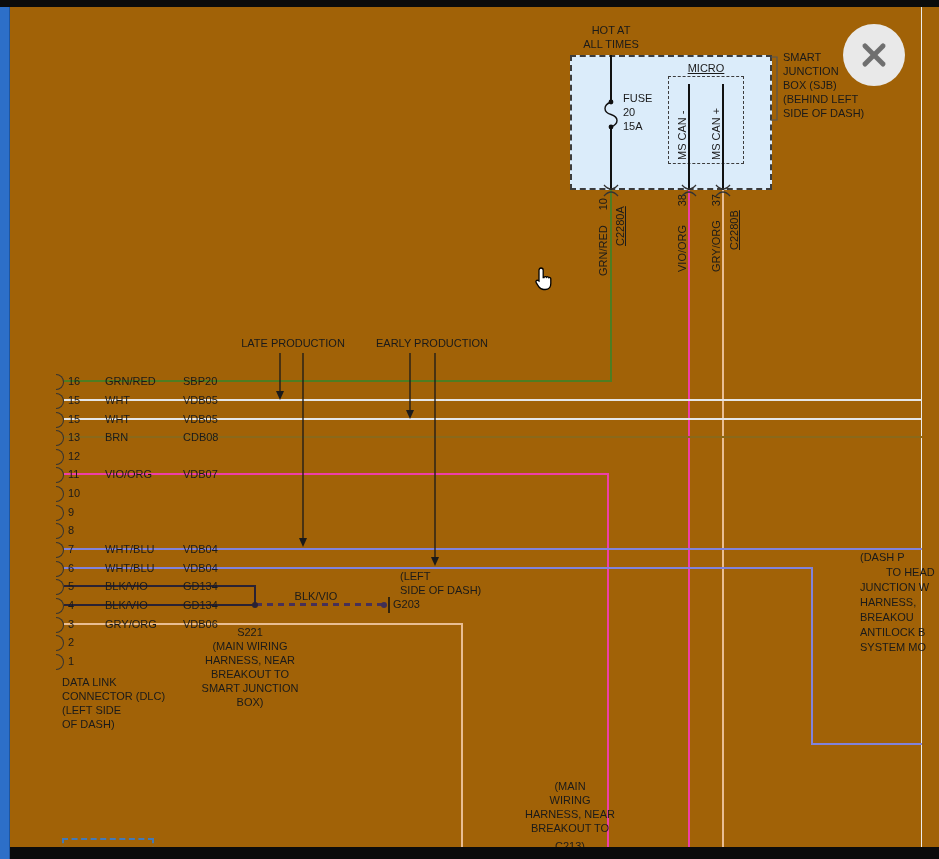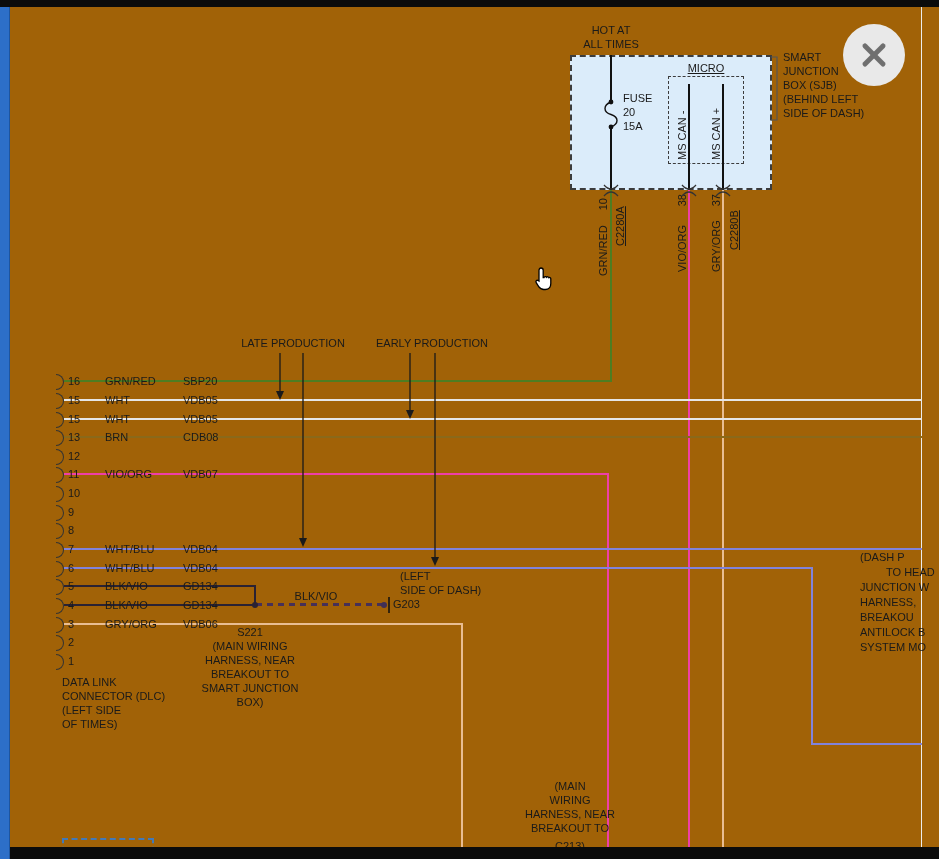--- a/index.html
+++ b/index.html
@@ -215,21 +215,21 @@
   <div class="pin-row" style="top:653px;">
       <i class="pin-arc"></i>
       <span class="pin-num">1</span>
       <span class="pin-color"></span>
       <span class="pin-circuit"></span>
     </div>
 
   <div class="lbl" style="left:62px;top:676px;">DATA LINK</div>
   <div class="lbl" style="left:62px;top:690px;">CONNECTOR (DLC)</div>
   <div class="lbl" style="left:62px;top:704px;">(LEFT SIDE</div>
-  <div class="lbl" style="left:62px;top:718px;">OF TIMES)</div>
+  <div class="lbl" style="left:62px;top:718px;">OF DASH)</div>
 
   <div class="lbl ctr" style="left:281px;top:590px;width:70px;">BLK/VIO</div>
   <div class="lbl" style="left:400px;top:570px;">(LEFT</div>
   <div class="lbl" style="left:400px;top:584px;">SIDE OF DASH)</div>
   <div class="lbl" style="left:393px;top:598px;">G203</div>
   <div class="lbl ctr" style="left:192px;top:626px;width:116px;">S221</div>
   <div class="lbl ctr" style="left:192px;top:640px;width:116px;">(MAIN WIRING</div>
   <div class="lbl ctr" style="left:192px;top:654px;width:116px;">HARNESS, NEAR</div>
   <div class="lbl ctr" style="left:192px;top:668px;width:116px;">BREAKOUT TO</div>
   <div class="lbl ctr" style="left:192px;top:682px;width:116px;">SMART JUNCTION</div>

